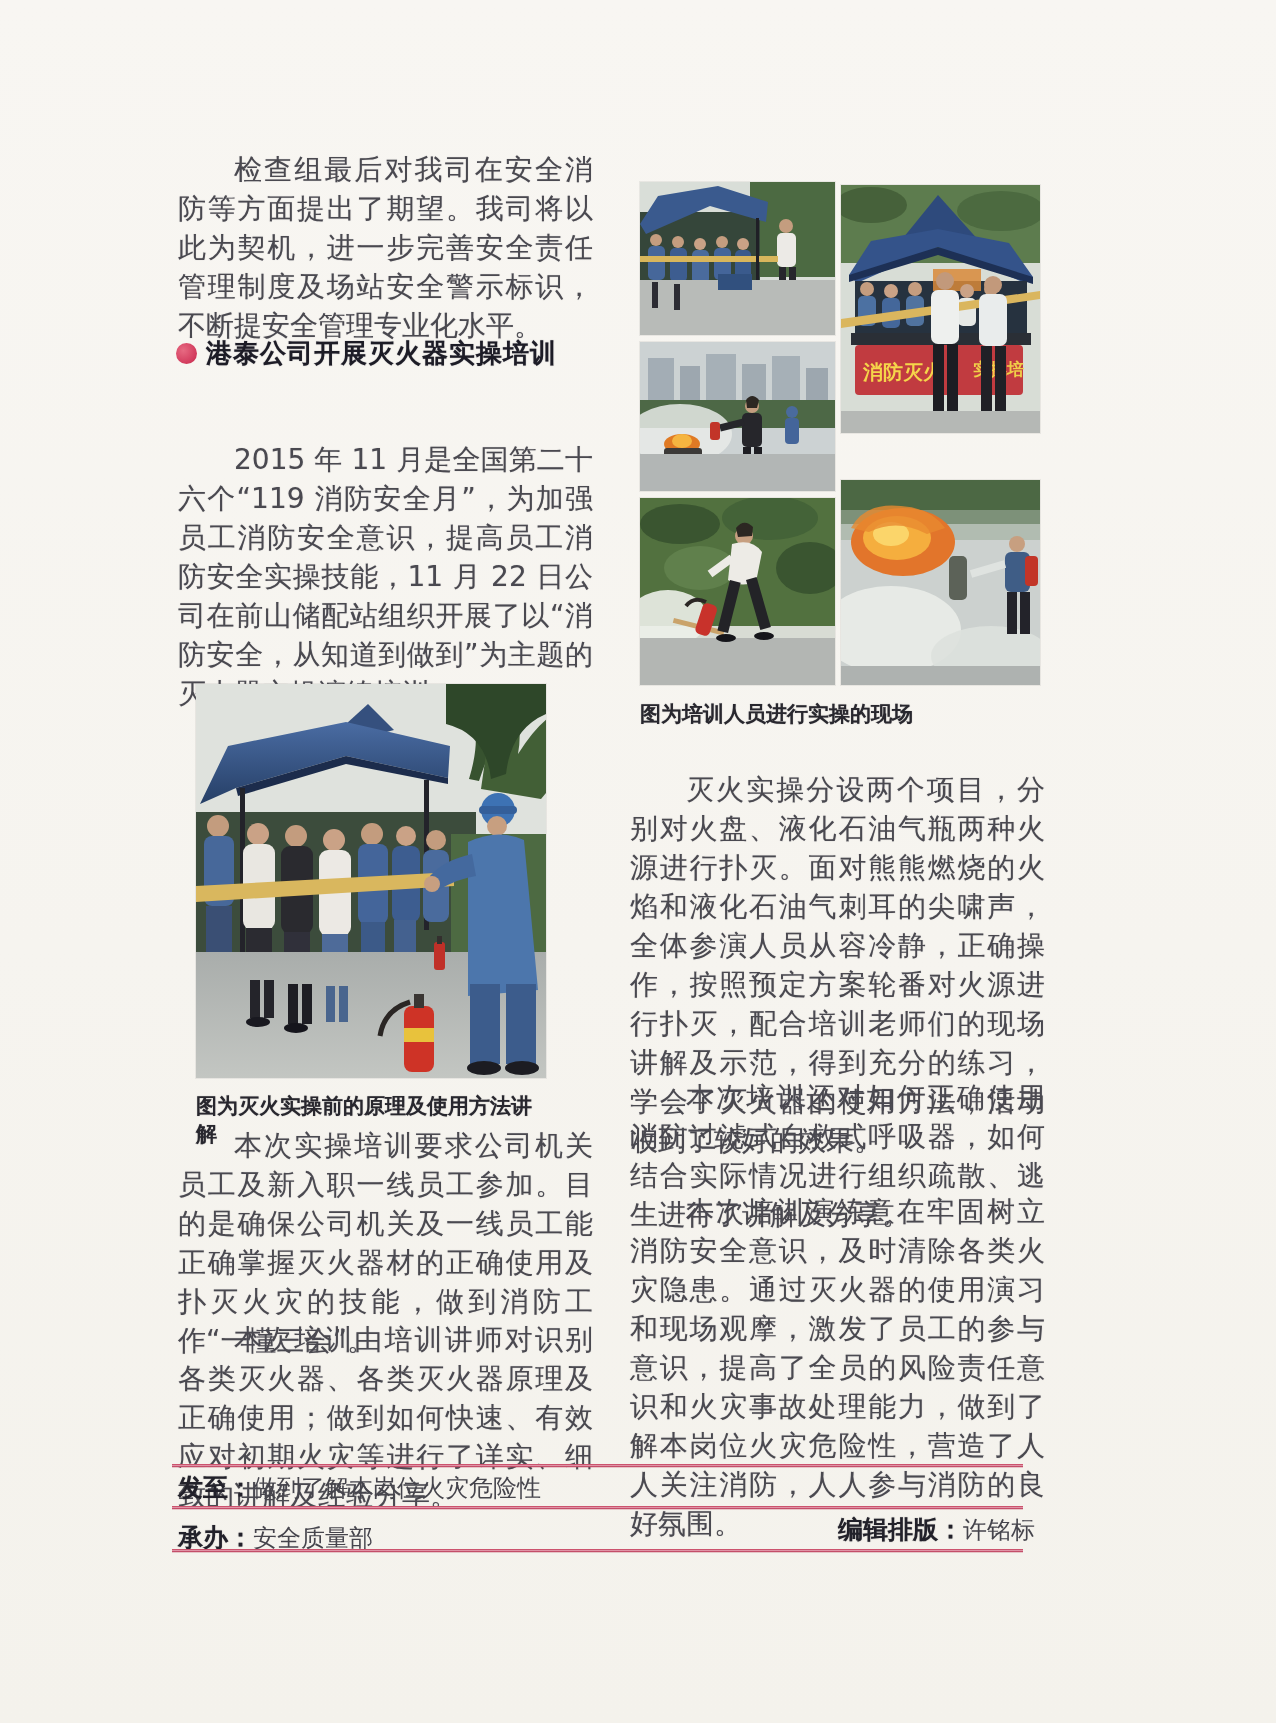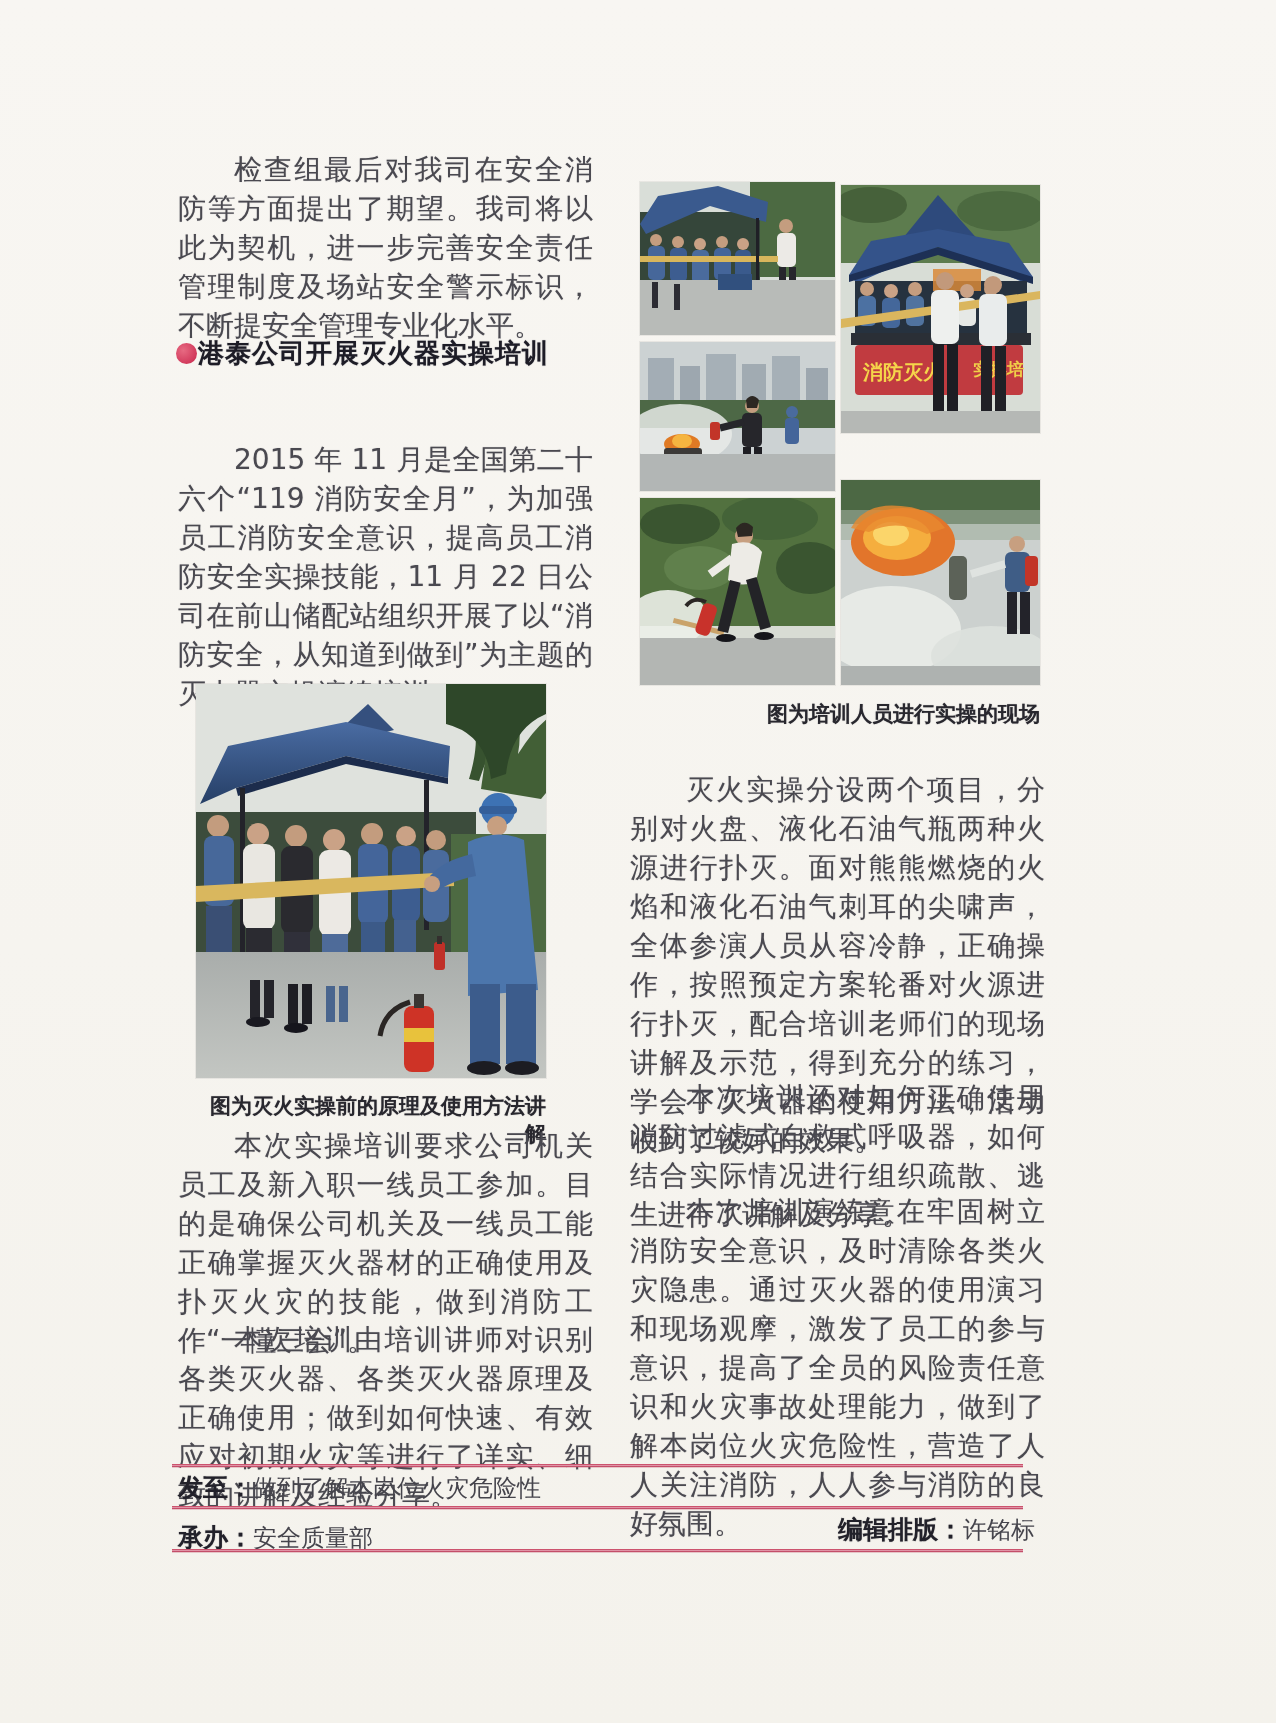--- a/index.html
+++ b/index.html
@@ -9,31 +9,31 @@
     font-family:"DejaVu Sans","Liberation Sans",sans-serif;
     color:#45444c;overflow:hidden;
   }
   .abs{position:absolute;}
   .body-text{
     width:415px;font-size:28px;line-height:39px;text-align:justify;
     color:#4a4950;text-shadow:0 0 1px rgba(70,70,80,.35);
   }
   .body-text p{margin:0;text-indent:2em;}
   .section-heading{
-    display:flex;align-items:center;gap:1px;
+    display:flex;align-items:center;gap:9px;
     font-size:26px;font-weight:bold;color:#1d1c26;letter-spacing:1px;
     text-shadow:0 0 1px rgba(20,20,40,.5);
   }
   .bullet{
     width:21px;height:21px;border-radius:50%;
     background:radial-gradient(circle at 35% 35%,#e76a82,#d23a5c 70%,#b82646);
     flex:0 0 auto;
   }
   .caption{
-    font-size:21px;font-weight:bold;color:#28272e;text-align:right;
+    font-size:21px;font-weight:bold;color:#28272e;text-align:left;
     text-shadow:0 0 1px rgba(30,30,40,.45);
   }
   .photo{box-shadow:0 0 0 1px rgba(120,120,120,.12);}
   .photo svg{display:block;width:100%;height:100%;}
   .rule{
     height:3px;
     background:linear-gradient(180deg,#c23352 0%,#e093a6 50%,#b52c4b 100%);
     box-shadow:0 1px 0 rgba(190,60,90,.25);
   }
   .foot-row{font-size:24px;color:#45444c;white-space:nowrap;}

